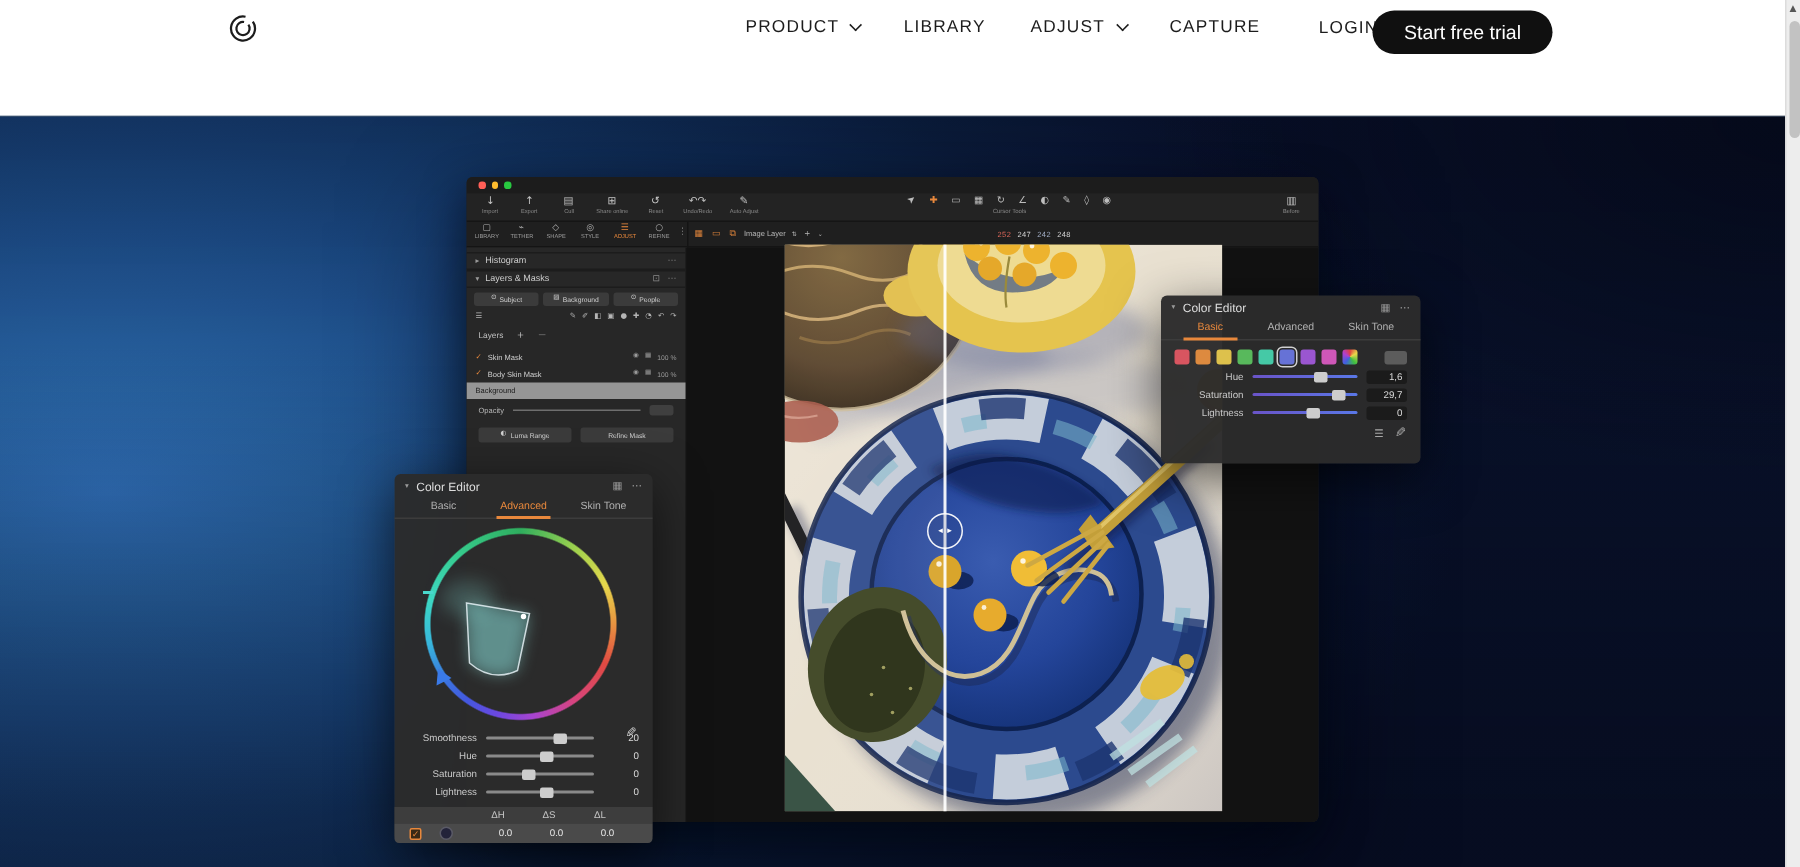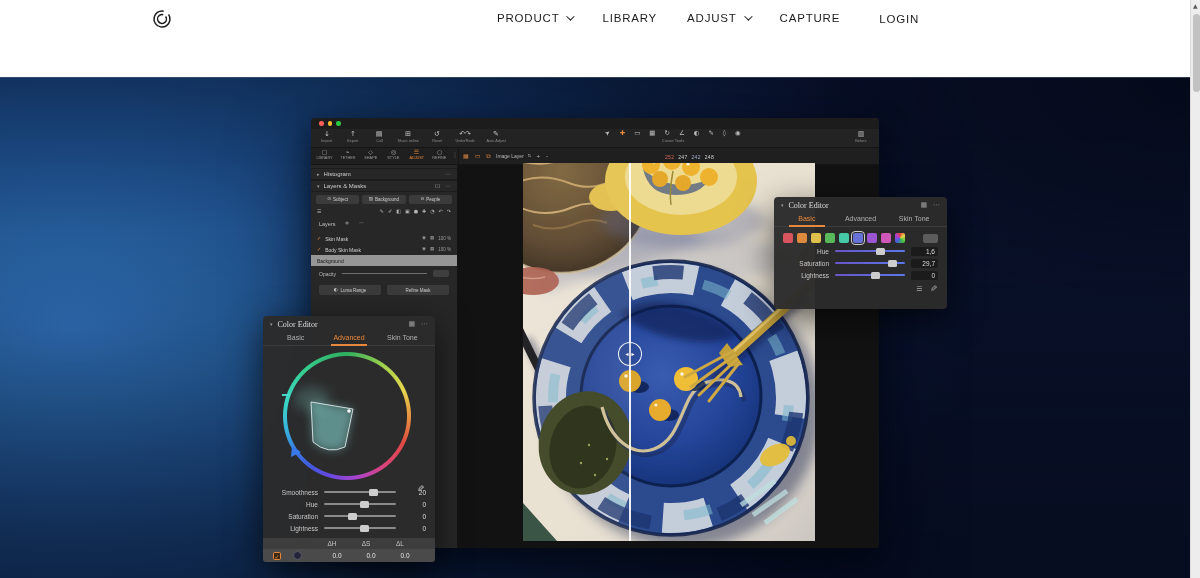--- a/index.html
+++ b/index.html
@@ -87,21 +87,21 @@
   .viewer { position:absolute; left:147px; top:47px; width:421px; height:383px; background:#121212; }
   .photo { position:absolute; left:65px; top:-2px; width:292px; height:378px; overflow:hidden; }
   .before-tint { position:absolute; left:0; top:0; width:107px; height:378px; background:rgba(235,230,215,0.07); z-index:4; }
   .splitline { position:absolute; left:106px; top:0; width:1.5px; height:378px; background:rgba(255,255,255,0.92); z-index:5; }
   .splithandle { position:absolute; left:95px; top:179px; width:24px; height:24px; border:1.5px solid rgba(255,255,255,0.95); border-radius:50%; background:rgba(25,35,70,0.12); z-index:6; display:flex; align-items:center; justify-content:center; gap:3px; }
   .splithandle span { color:#fff; font-size:6px; }
 
   
   .panel { position:absolute; background:rgba(43,43,43,0.97); border-radius:4px; box-shadow:0 10px 34px rgba(0,0,0,0.6); z-index:30; }
   .phead { height:16px; display:flex; align-items:center; gap:5px; padding:0 7px; }
-  .phead .t { font-size:8px; color:#dedede;font-family:Liberation Serif, serif; }
+  .phead .t { font-size:8px; color:#dedede; }
   .phead .r { margin-left:auto; display:flex; gap:6px; font-size:7px; color:#9a9a9a; }
   .ptabs { display:flex; border-bottom:1px solid #3c3c3c; padding:0 6px; }
   .ptab { flex:1; text-align:center; font-size:7px; color:#b0b0b0; padding:2px 0 4px; position:relative; }
   .ptab.active { color:#e8883c; }
   .ptab.active::after { content:""; position:absolute; left:16%; right:16%; bottom:-1px; height:2px; background:#e8883c; }
   .swatches { display:flex; align-items:center; gap:4px; padding:6px 9px 2px; }
   .sw { width:10px; height:10px; border-radius:2px; }
   .sw.sel { outline:1px solid #d0d0d0; outline-offset:1px; }
   .sw-btn { margin-left:auto; width:15px; height:9px; background:#5c5c5c; border-radius:2px; border:none; }
   .crow { display:flex; align-items:center; height:12px; padding:0 9px; gap:6px; }
@@ -157,20 +157,21 @@
       </div>
       <div class="menu-item">
         <span>ADJUST</span>
         <span class="chev"></span>
       </div>
       <div class="menu-item">
         <span>CAPTURE</span>
       </div>
     </nav>
     <span class="login">LOGIN</span>
+    <button class="cta">Start free trial</button>
   </div>
 
   <div class="hero">
 
     <div class="appwin">
 
       <div class="titlebar">
         <span class="dot" style="background:#ff5f57"></span>
         <span class="dot" style="background:#febc2e"></span>
         <span class="dot" style="background:#28c840"></span>

